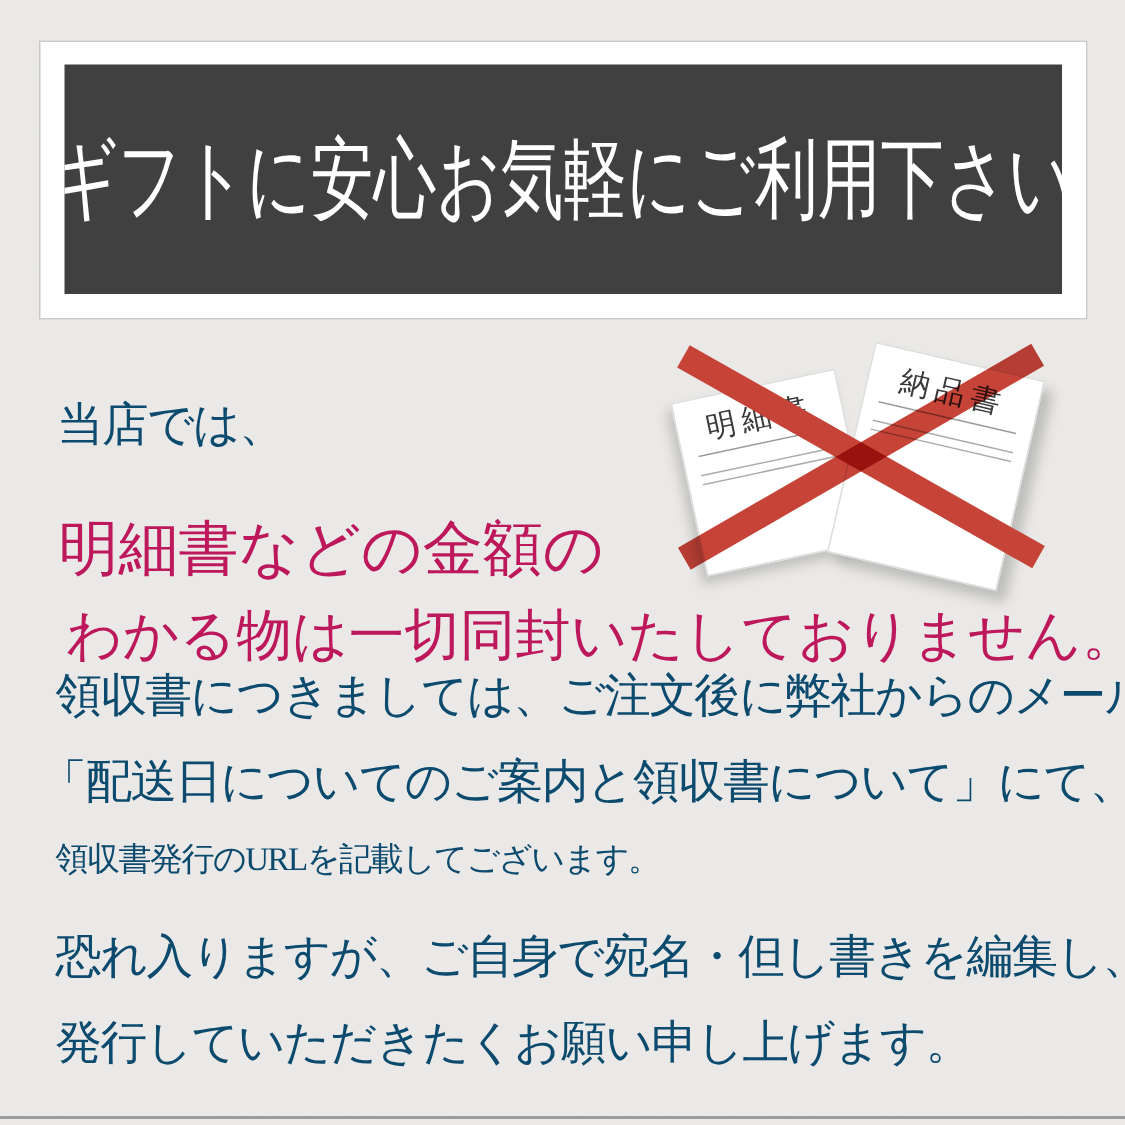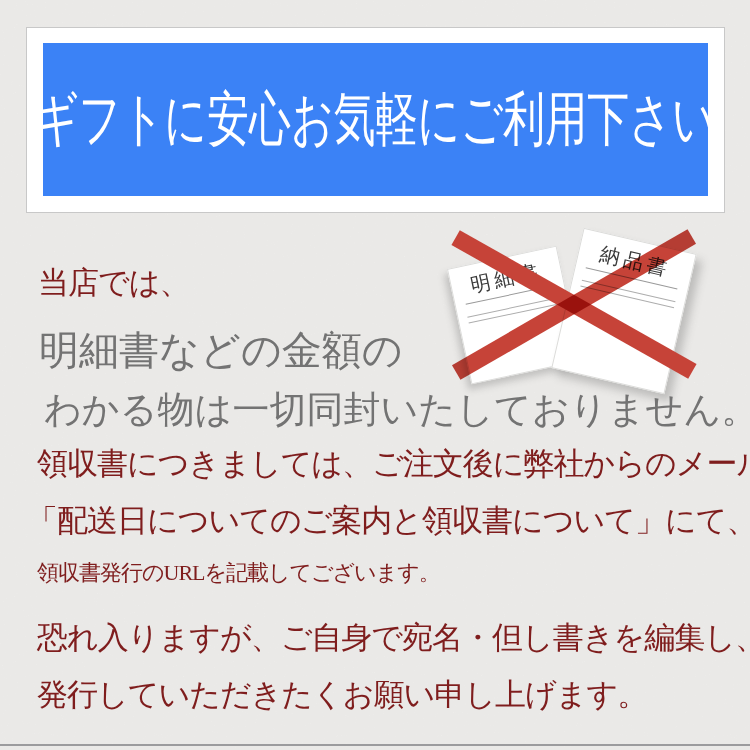--- a/index.html
+++ b/index.html
@@ -15,21 +15,21 @@
   
   .banner-frame {
     position: absolute; left: 26px; top: 27px;
     width: 699px; height: 186px;
     background: #ffffff;
     border: 1px solid #c8c8c8;
     box-sizing: border-box;
   }
   .banner-red {
     position: absolute; left: 16px; top: 15px; right: 16px; bottom: 16px;
-    background: #3b82f6;
+    background: #404040;
     display: flex; align-items: center; justify-content: center;
     overflow: hidden;
   }
   .banner-text {
     color: #ffffff;
     font-size: 59px;
     white-space: nowrap;
     letter-spacing: 0px;
     transform: scaleX(0.71);
     transform-origin: 50% 50%;
@@ -74,26 +74,26 @@
     width: 272px; height: 17px;
     background: #c64338;
   }
   .xbar1 { transform: rotate(29.5deg); }
   .xbar2 { transform: rotate(-30deg); mix-blend-mode: multiply; }
 
   
   .line {
     position: absolute;
     white-space: nowrap;
-    color: #7f1d1d;
+    color: #0c4a6e;
     letter-spacing: -1px;
     line-height: 1;
   }
   .intro { left: 38px; top: 267px; font-size: 31px; }
-  .red   { color: #737373; letter-spacing: 0; }
+  .red   { color: #be185d; letter-spacing: 0; margin-top: 15px; }
   .r1    { left: 39px; top: 331px; font-size: 40px; }
   .r2    { left: 44px; top: 391px; font-size: 37px; }
   .b1    { left: 37px; top: 448px; font-size: 31px; }
   .b2    { left: 27px; top: 505px; font-size: 31px; }
   .b3    { left: 37px; top: 562px; font-size: 22px; }
   .b4    { left: 37px; top: 622px; font-size: 31px; }
   .b5    { left: 37px; top: 679px; font-size: 31px; }
 
   .divider {
     position: absolute; left: 0; top: 744px;

